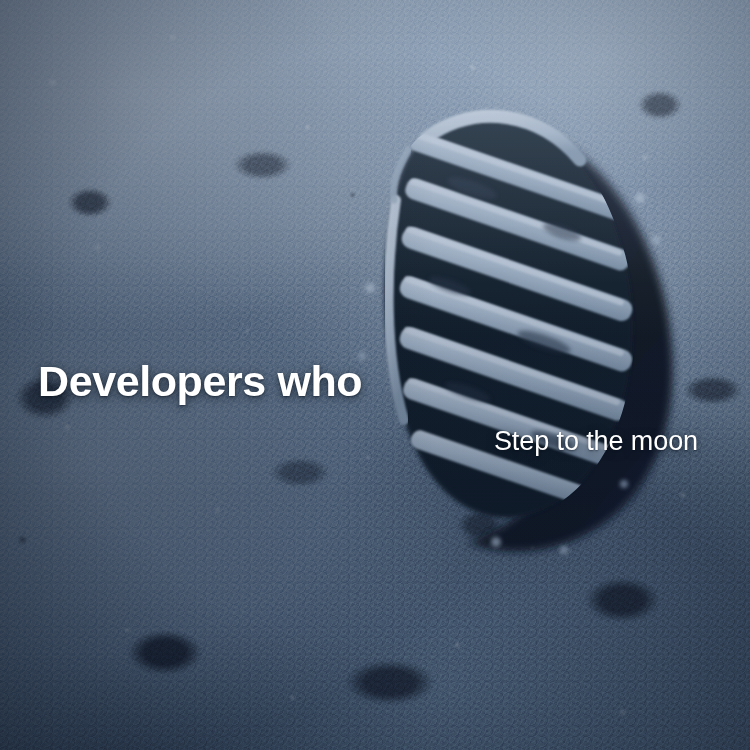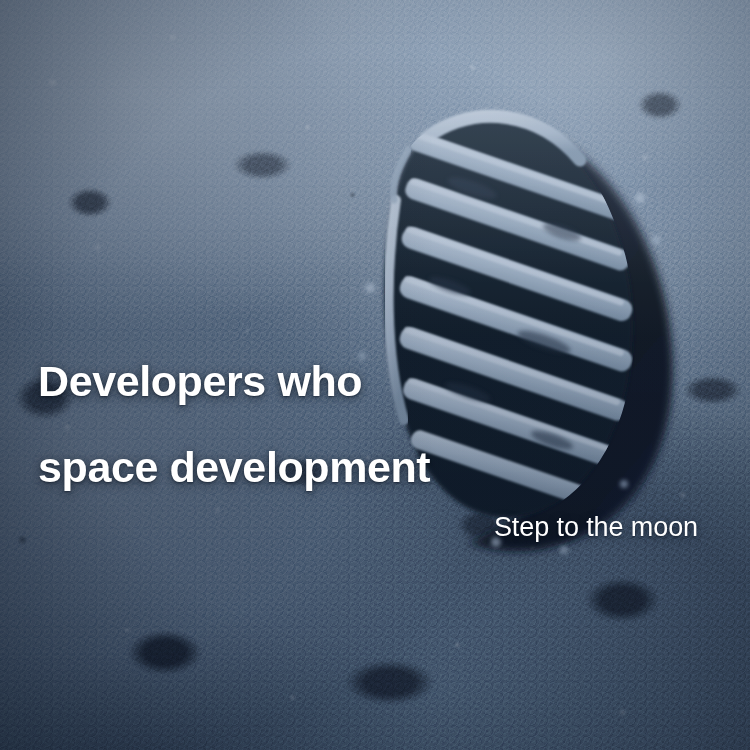--- a/index.html
+++ b/index.html
@@ -259,18 +259,17 @@
 
   <div class="layer" id="dof"></div>
   <div class="layer" id="duotone"></div>
   <div class="layer" id="duotone-lift"></div>
   <div class="layer" id="scrim"></div>
   <div class="layer" id="vignette"></div>
 
   <div id="copy">
     <h1 style="margin:0;font-weight:700;">
       <span class="headline-line">Developers who</span>
-      <span class="headline-line">space development</span>
     </h1>
     <p id="subtitle" style="margin:0;text-align:right;">Step to the moon</p>
   </div>
 
 </div>
 
 </body></html>

